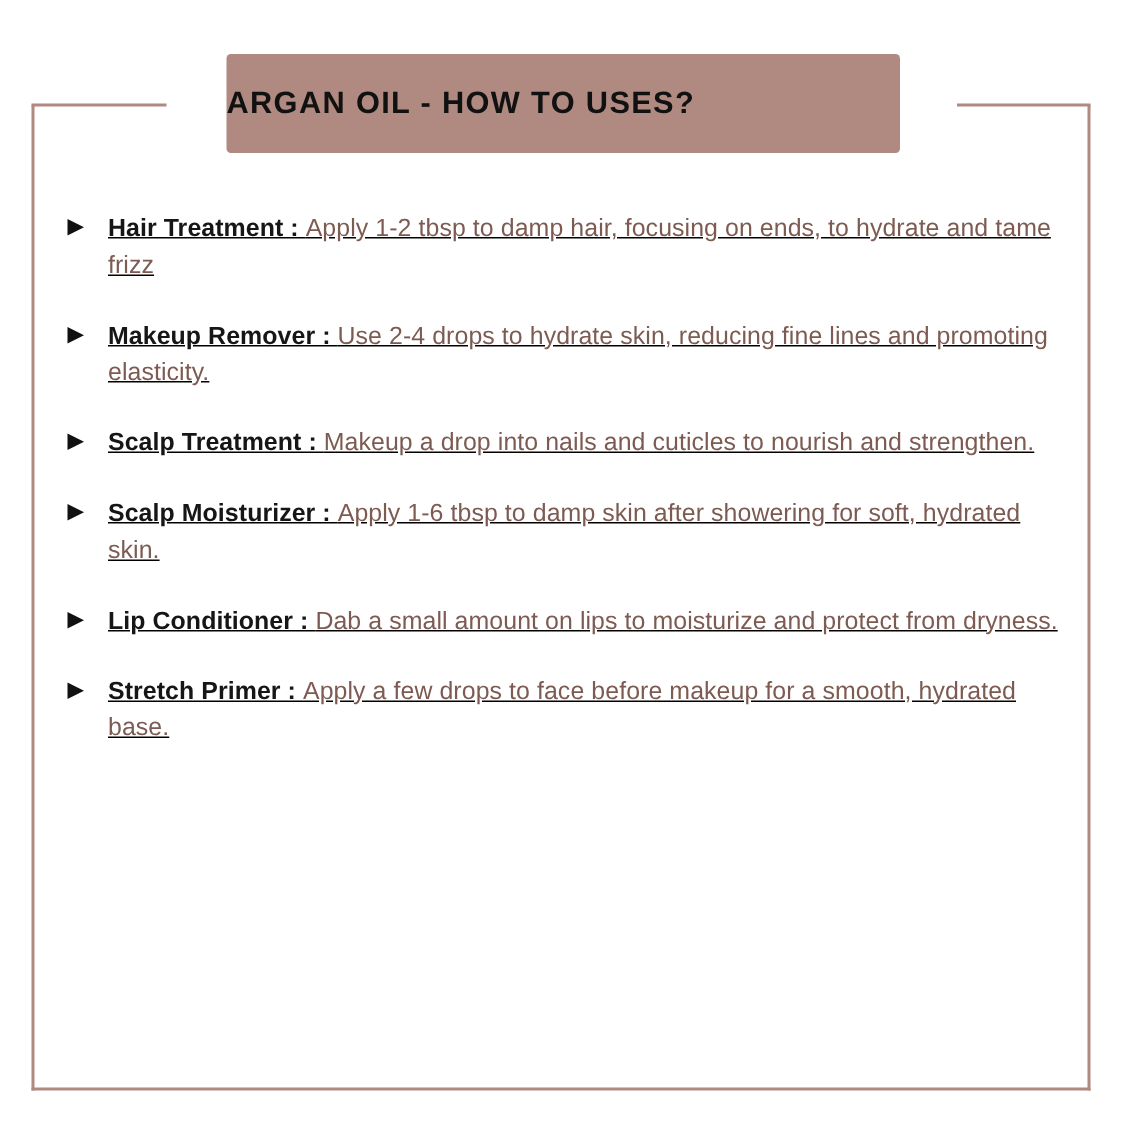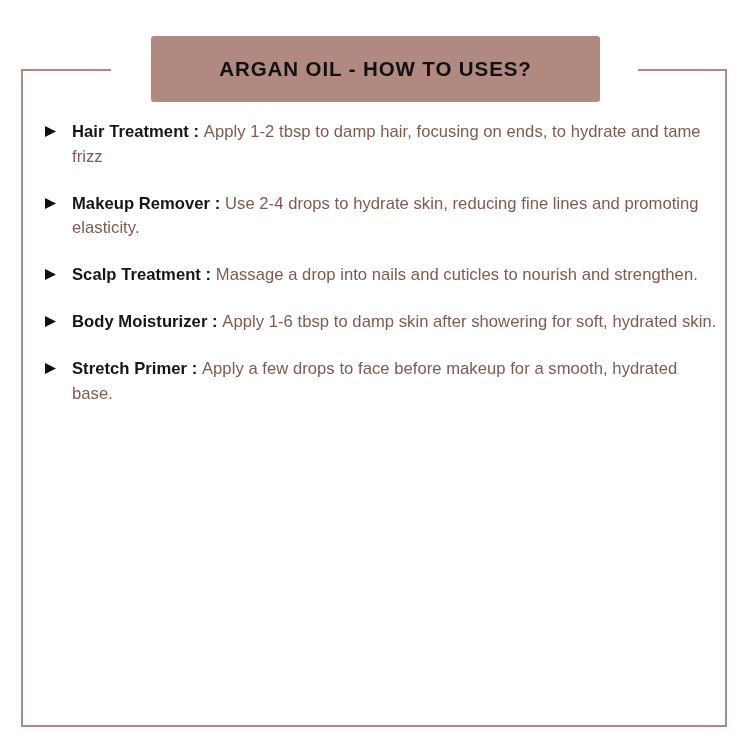--- a/index.html
+++ b/index.html
@@ -40,39 +40,40 @@
   #title-banner {
     position: absolute;
     left: 151px;
     top: 36px;
     width: 449px;
     height: 66px;
     background: #b08a80;
     border-radius: 3px;
     display: flex;
     align-items: center;
-    justify-content: center;
+    justify-content: flex-start;
     z-index: 3;
   }
   #title-text {
     font-family: "Liberation Sans", sans-serif;
     font-size: 20.5px;
     font-weight: 600;
     letter-spacing: 0.9px;
     color: #111111;
     white-space: nowrap;
   }
 
   
   #usage-list {
     position: absolute;
     left: 44px;
-    top: 120px;
+    top: 140px;
     width: 675px;
     z-index: 2;
+    text-decoration: underline;
   }
   .usage-item {
     display: flex;
     align-items: flex-start;
     margin-bottom: 22.5px;
   }
   .bullet-icon {
     flex: 0 0 auto;
     width: 14px;
     margin-top: 5px;
@@ -124,29 +125,37 @@
         </svg>
       </span>
       <div class="item-text"><span class="item-label">Makeup Remover : </span><span class="item-desc"> Use 2-4 drops to hydrate skin, reducing fine lines and promoting elasticity.</span></div>
     </div>
     <div class="usage-item">
       <span class="bullet-icon">
         <svg width="13" height="13" viewBox="0 0 13 13" aria-hidden="true">
           <polygon points="1,1 12,6.5 1,12" fill="#111111"></polygon>
         </svg>
       </span>
-      <div class="item-text"><span class="item-label">Scalp Treatment : </span><span class="item-desc"> Massage a drop into nails and cuticles to nourish and strengthen.</span></div>
+      <div class="item-text"><span class="item-label">Scalp Treatment : </span><span class="item-desc"> Makeup a drop into nails and cuticles to nourish and strengthen.</span></div>
     </div>
     <div class="usage-item">
       <span class="bullet-icon">
         <svg width="13" height="13" viewBox="0 0 13 13" aria-hidden="true">
           <polygon points="1,1 12,6.5 1,12" fill="#111111"></polygon>
         </svg>
       </span>
-      <div class="item-text"><span class="item-label">Body Moisturizer : </span><span class="item-desc">Apply 1-6 tbsp to damp skin after showering for soft, hydrated skin.</span></div>
+      <div class="item-text"><span class="item-label">Scalp Moisturizer : </span><span class="item-desc">Apply 1-6 tbsp to damp skin after showering for soft, hydrated skin.</span></div>
+    </div>
+    <div class="usage-item">
+      <span class="bullet-icon">
+        <svg width="13" height="13" viewBox="0 0 13 13" aria-hidden="true">
+          <polygon points="1,1 12,6.5 1,12" fill="#111111"></polygon>
+        </svg>
+      </span>
+      <div class="item-text"><span class="item-label">Lip Conditioner : </span><span class="item-desc">Dab a small amount on lips to moisturize and protect from dryness.</span></div>
     </div>
     <div class="usage-item">
       <span class="bullet-icon">
         <svg width="13" height="13" viewBox="0 0 13 13" aria-hidden="true">
           <polygon points="1,1 12,6.5 1,12" fill="#111111"></polygon>
         </svg>
       </span>
       <div class="item-text"><span class="item-label">Stretch Primer : </span><span class="item-desc">Apply a few drops to face before makeup for a smooth, hydrated base.</span></div>
     </div>
   </div>

